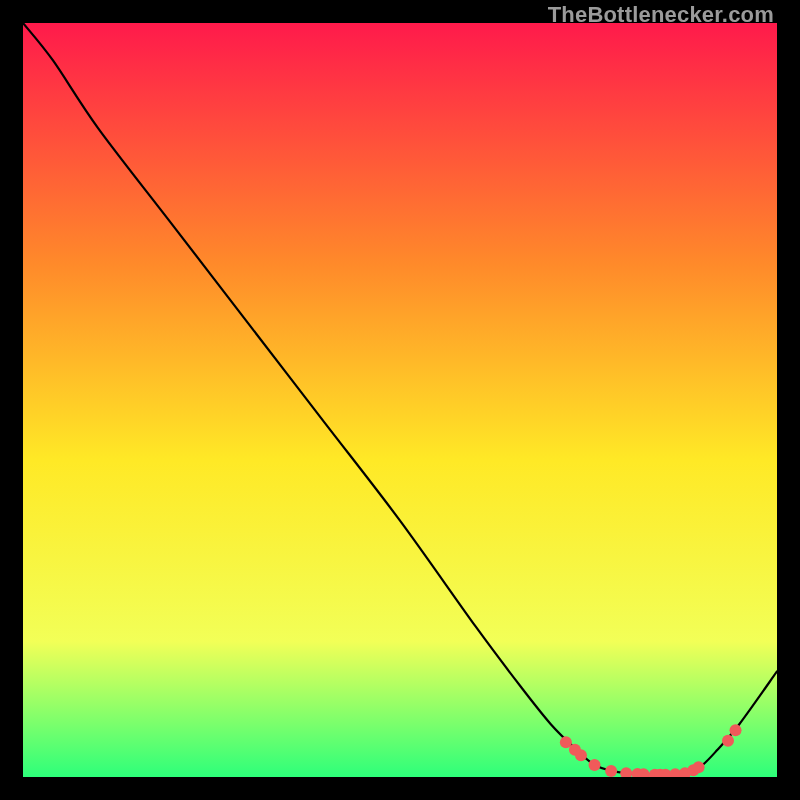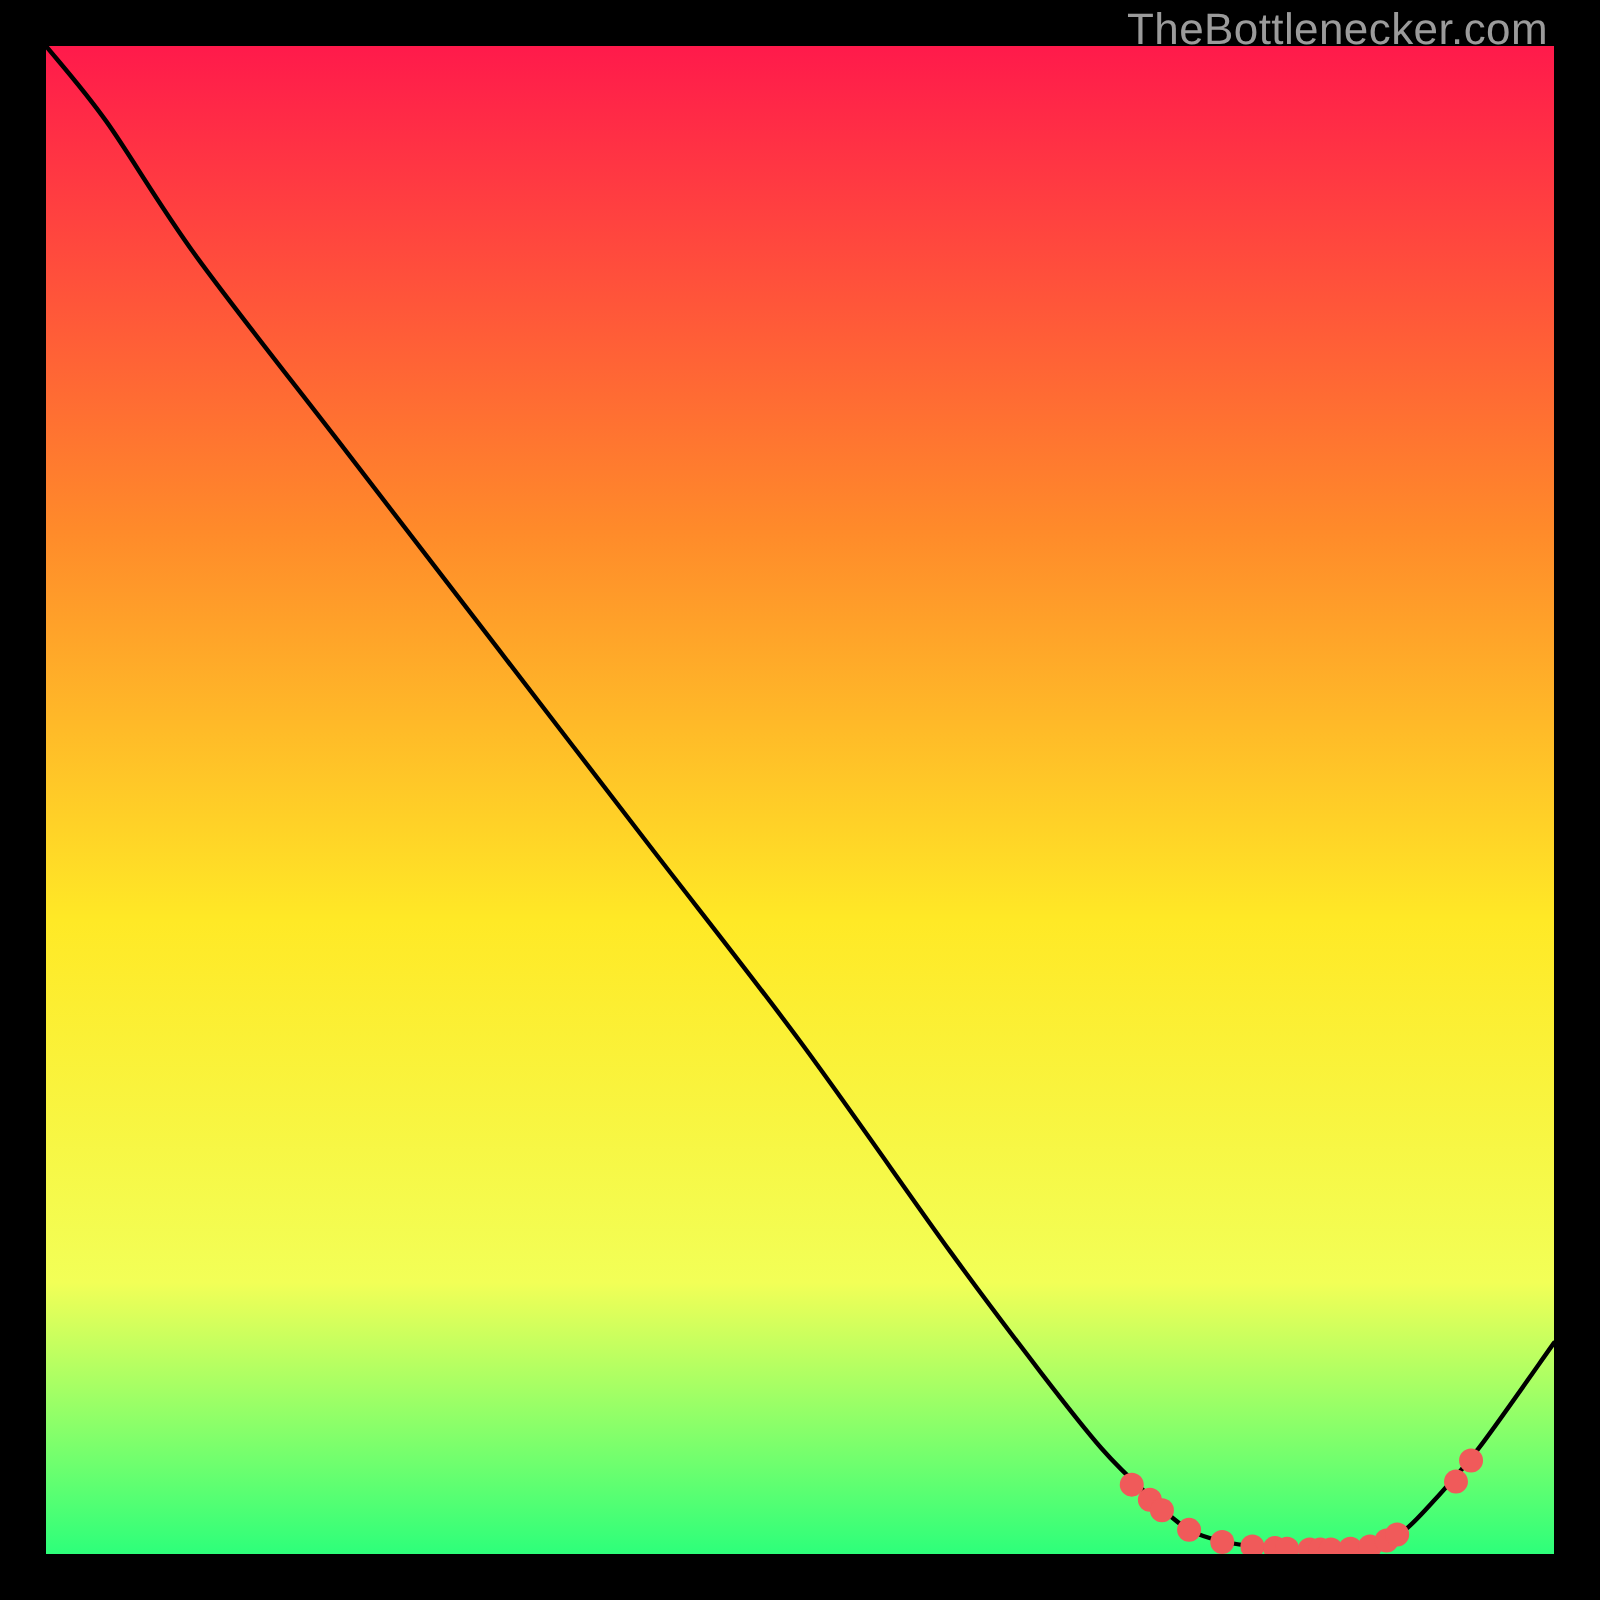--- a/index.html
+++ b/index.html
@@ -25,21 +25,21 @@
     top: 0;
     width: 754px;
     height: 754px;
   }
   .watermark {
     position: absolute;
     top: 2px;
     right: 26px;
     color: #9b9b9b;
     font-size: 22px;
-    font-weight: 400;
+    font-weight: 700;
     letter-spacing: 0.2px;
   }
 </style>
 </head>
 <body>
 
 <div class="frame">
   <svg class="plot-area" viewBox="0 0 754 754" preserveAspectRatio="none">
     <defs>
       <linearGradient id="bg-grad" x1="0" y1="0" x2="0" y2="1">

